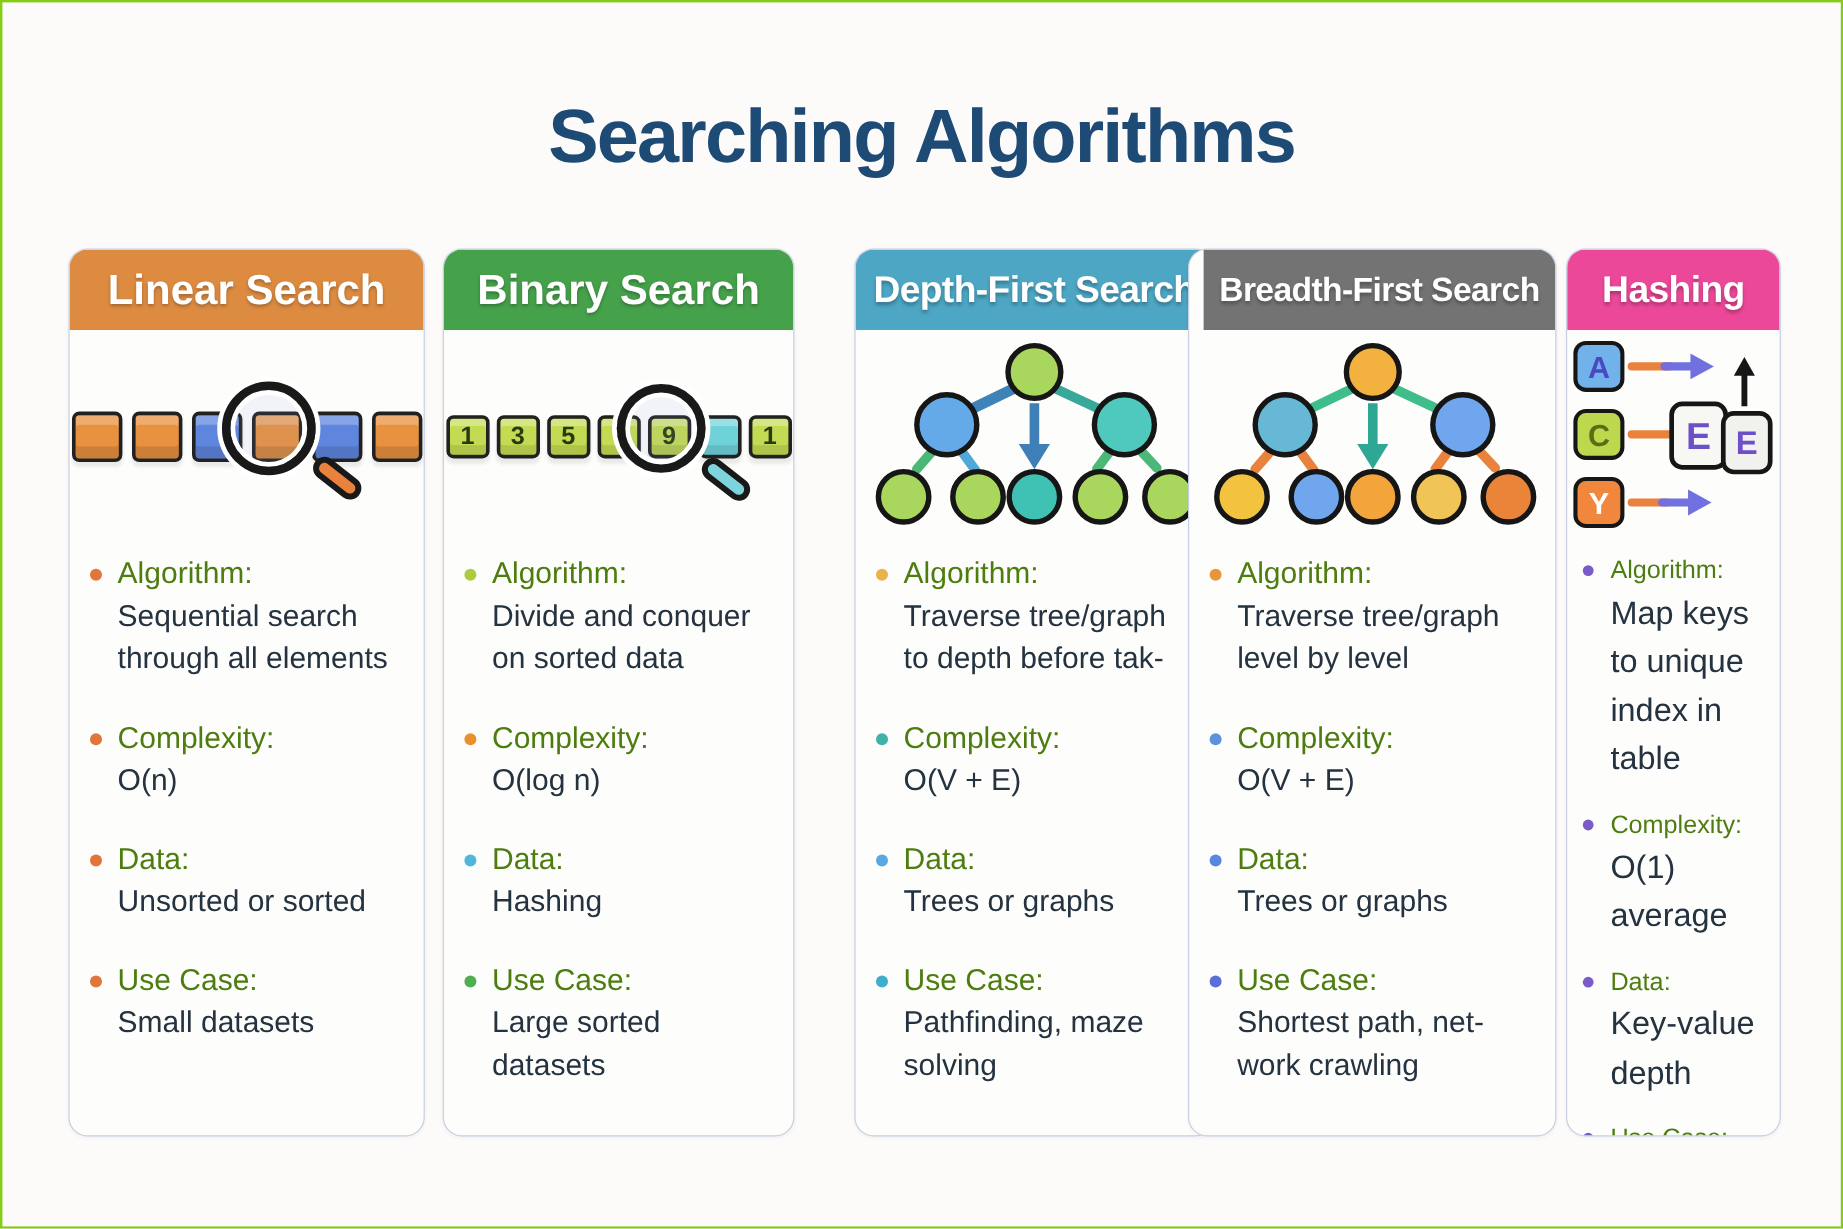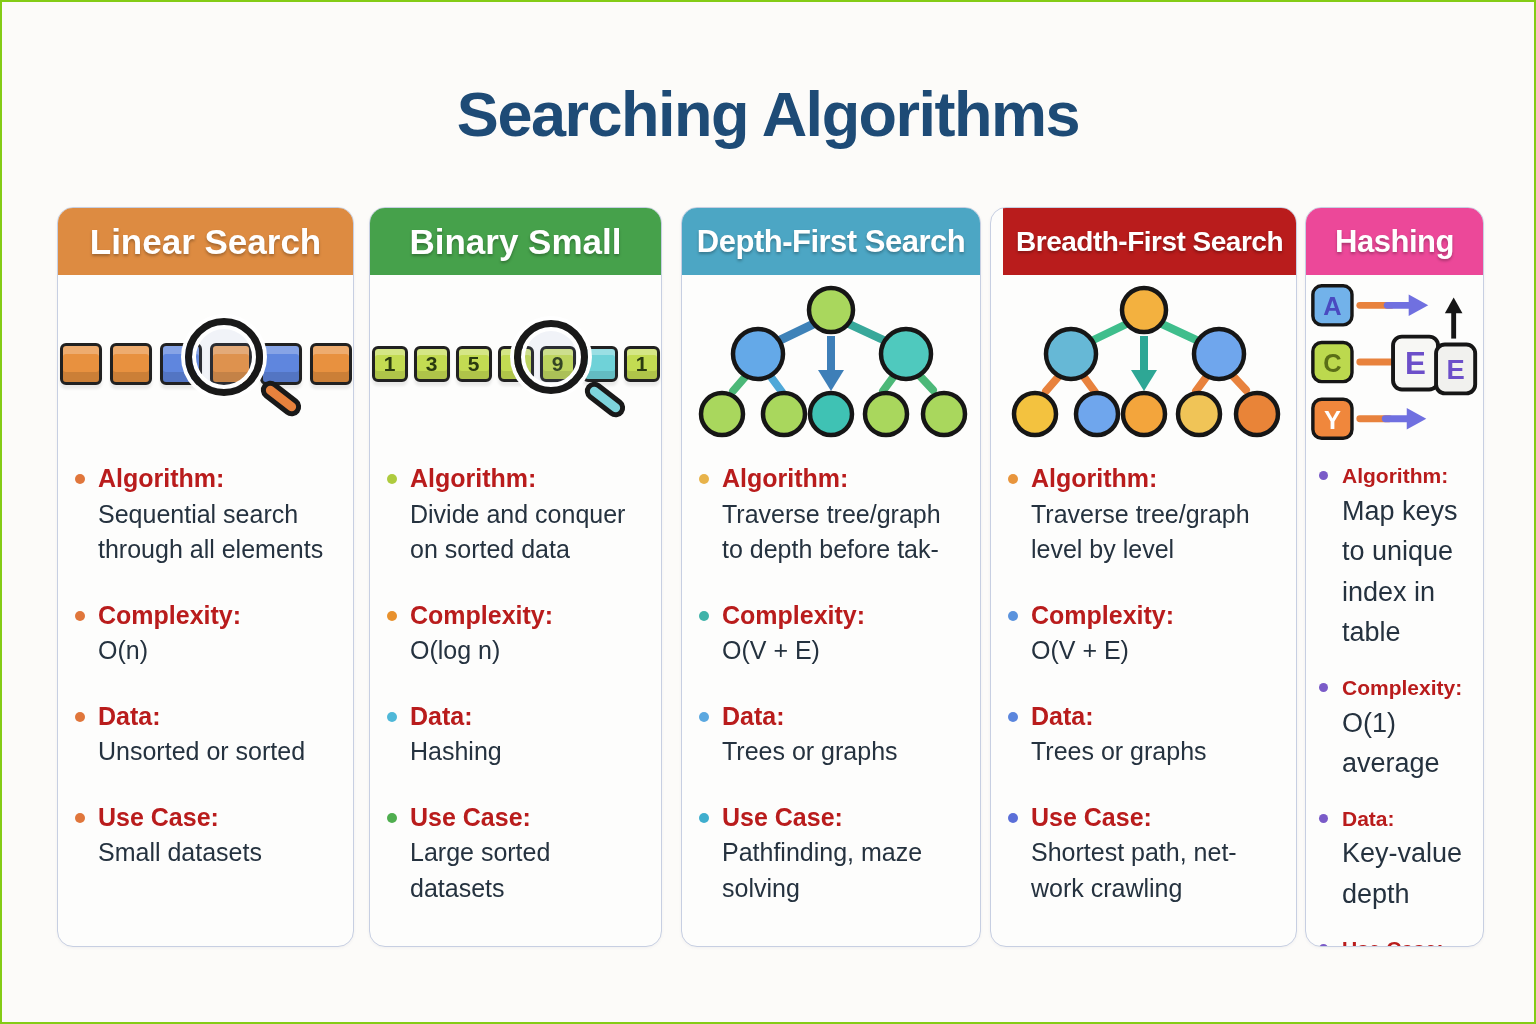--- a/index.html
+++ b/index.html
@@ -9,21 +9,21 @@
     background:#FCFBF9; border:2px solid #84cc16;
     font-family:"Liberation Sans", sans-serif; overflow:hidden;
   }
   .title {
     position:absolute; top:76px; left:0; right:0; text-align:center;
     font-size:63px; font-weight:800; letter-spacing:-1.5px; color:#1E4B76;
   }
   .col { position:absolute; top:205px; height:740px; }
   #col1 { left:55px;  width:297px; }
   #col2 { left:367px; width:293px; }
-  #col3 { left:679px; width:300px; }
+  #col3 { left:710px; width:300px; }
   #col4 { left:988px; width:307px; }
   #col5 { left:1303px; width:179px; }
   .card {
     width:100%; height:100%; background:#FDFDFC;
     border:1.5px solid #C7CFE2; border-radius:16px; overflow:hidden;
     display:flex; flex-direction:column;
     box-shadow:0 1px 3px rgba(60,70,110,0.06);
   }
   .card-header {
     flex:0 0 67px; display:flex; align-items:center; justify-content:center;
@@ -62,21 +62,21 @@
   .mag-handle {
     position:absolute; width:46px; height:19px; border:5px solid #191919;
     border-radius:13px; z-index:2; transform:rotate(38deg);
   }
   .mh1 { left:198px; top:46px; }
   .mh2 { left:210px; top:44px; }
   
   .bullets { padding:8px 10px 0 14px; display:flex; flex-direction:column; gap:30px; }
   .bgrp { display:grid; grid-template-columns:26px 1fr; }
   .dot { width:10px; height:10px; border-radius:50%; margin-top:13px; margin-left:3px; }
-  .blabel { font-weight:700; font-size:25px; color:#b91c1c; line-height:1.42; }
+  .blabel { font-weight:400; font-size:25px; color:#4d7c0f; line-height:1.42; }
   .bvalue { font-size:25px; color:#25323F; line-height:1.42; white-space:pre-line; }
   .col-narrow .bullets { gap:20px; padding-left:10px; }
   .col-narrow .blabel { font-size:21px; }
   .col-narrow .bvalue { font-size:27px; line-height:1.5; }
   .col-narrow .dot { margin-top:10px; width:9px; height:9px; }
   svg text { font-family:"Liberation Sans", sans-serif; font-weight:700; }
 </style>
 </head>
 <body>
 
@@ -131,21 +131,21 @@
           <div class="bvalue">Small datasets</div>
             </div>
         </div>
       </div>
     </div>
   </section>
 
   <section class="col" id="col2">
     <div class="card">
       <div class="card-header h-lg" style="background-color: rgb(70, 161, 75);">
-        <span>Binary Small</span>
+        <span>Binary Search</span>
       </div>
       <div class="illus">
         <div class="array-wrap2">
           <div class="sq2" style="background-color: rgb(195, 219, 82);">
               <span>1</span>
             </div>
           <div class="sq2" style="background-color: rgb(195, 219, 82);">
               <span>3</span>
             </div>
           <div class="sq2" style="background-color: rgb(195, 219, 82);">
@@ -256,21 +256,21 @@
           <div class="bvalue">Pathfinding, maze
 solving</div>
             </div>
         </div>
       </div>
     </div>
   </section>
 
   <section class="col" id="col4">
     <div class="card">
-      <div class="card-header h-sm" style="background-color: #b91c1c; margin-left: 12px;">
+      <div class="card-header h-sm" style="background-color: #737373; margin-left: 12px;">
         <span>Breadth-First Search</span>
       </div>
       <div class="illus">
         <svg width="290" height="168" viewBox="0 0 290 168">
           <line x1="140" y1="38" x2="86" y2="64" stroke="#3FBE8C" stroke-width="8" stroke-linecap="round"></line>
           <line x1="150" y1="38" x2="206" y2="64" stroke="#3FBE8C" stroke-width="8" stroke-linecap="round"></line>
           <line x1="145" y1="56" x2="145" y2="92" stroke="#2EA795" stroke-width="8"></line>
           <polygon points="145,111 132,90 158,90" fill="#2EA795"></polygon>
           <line x1="60" y1="96" x2="47" y2="111" stroke="#E8823D" stroke-width="8" stroke-linecap="round"></line>
           <line x1="85" y1="97" x2="96" y2="112" stroke="#E8823D" stroke-width="8" stroke-linecap="round"></line>

